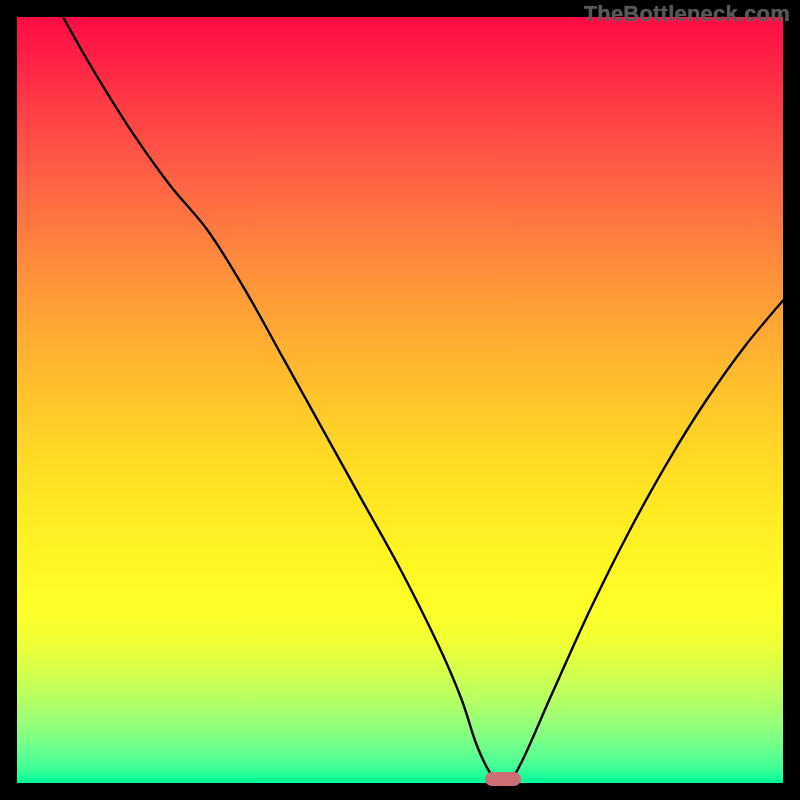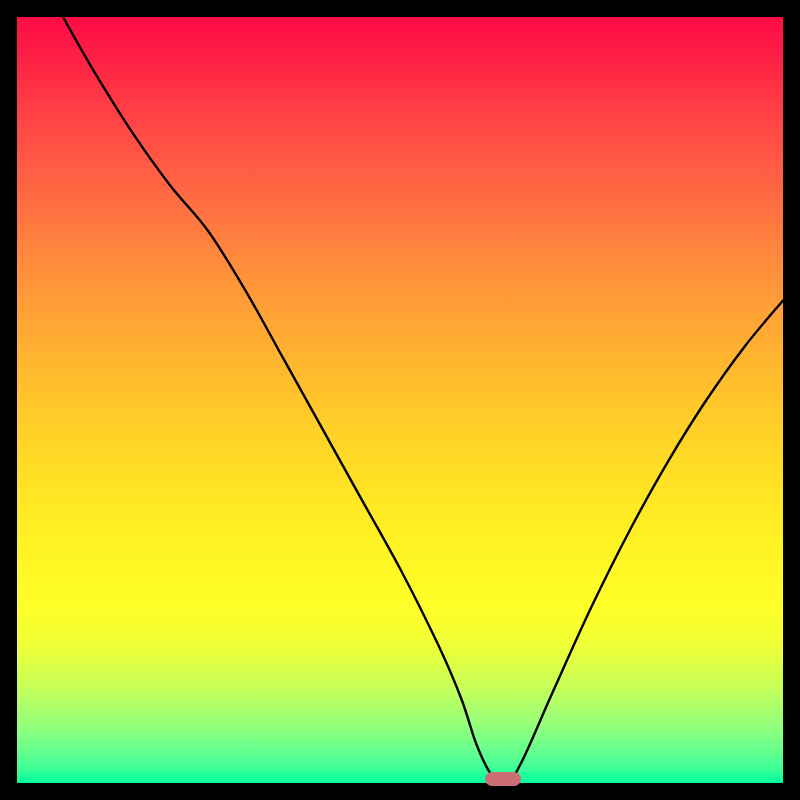--- a/index.html
+++ b/index.html
@@ -87,19 +87,20 @@
     transform: translate(-50%, -50%);
     pointer-events: none;
   }
 </style>
 </head>
 <body>
 
 <div class="frame">
   <div class="plot-area"></div>
 
+  <div class="watermark">TheBottleneck.com</div>
 
   <svg class="curve" viewBox="0 0 766 766" preserveAspectRatio="none">
     <path d="M 46.0 0.0 C 51.1 8.9, 65.1 34.5, 76.6 53.6 C 88.1 72.8, 102.1 95.7, 114.9 114.9 C 127.7 134.0, 140.4 151.9, 153.2 168.5 C 166.0 185.1, 178.7 196.6, 191.5 214.5 C 204.3 232.4, 217.0 254.1, 229.8 275.8 C 242.6 297.5, 255.3 321.7, 268.1 344.7 C 280.9 367.7, 293.6 390.7, 306.4 413.6 C 319.2 436.6, 331.9 459.6, 344.7 482.6 C 357.5 505.6, 370.2 527.3, 383.0 551.5 C 395.8 575.8, 411.1 606.4, 421.3 628.1 C 431.5 649.8, 437.9 665.1, 444.3 681.7 C 450.7 698.3, 454.5 714.9, 459.6 727.7 C 464.7 740.5, 469.8 752.0, 474.9 758.3 C 480.0 764.7, 485.1 768.6, 490.2 766.0 C 495.3 763.4, 497.9 758.3, 505.6 743.0 C 513.2 727.7, 524.7 699.6, 536.2 674.1 C 547.7 648.5, 561.7 616.6, 574.5 589.8 C 587.3 563.0, 600.0 537.5, 612.8 513.2 C 625.6 489.0, 638.3 466.0, 651.1 444.3 C 663.9 422.6, 676.6 402.1, 689.4 383.0 C 702.2 363.9, 714.9 346.0, 727.7 329.4 C 740.5 312.8, 759.6 291.1, 766.0 283.4" fill="none" stroke="#000000" stroke-width="2.4" stroke-linejoin="round" stroke-linecap="round"></path>
   </svg>
 
   <div class="marker" style="left: 503.41px; top: 779.17px; background: rgb(204, 111, 116);"></div>
 </div>
 
 </body></html>

